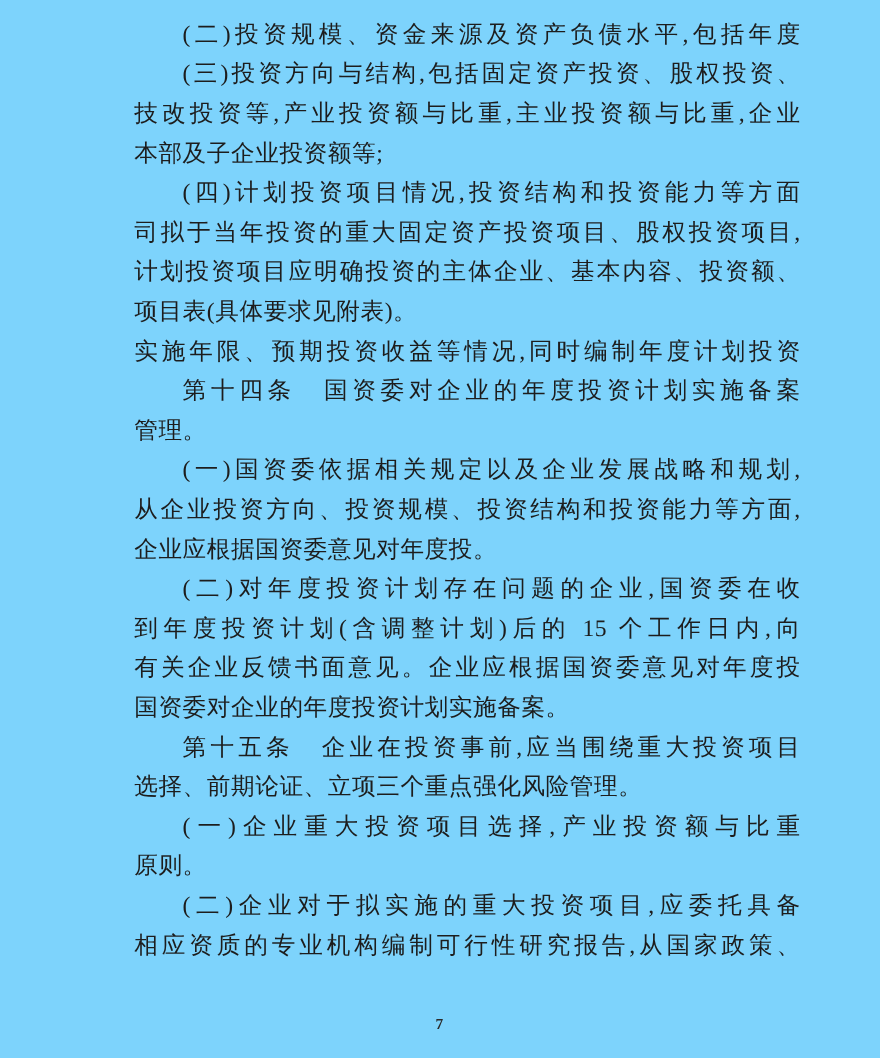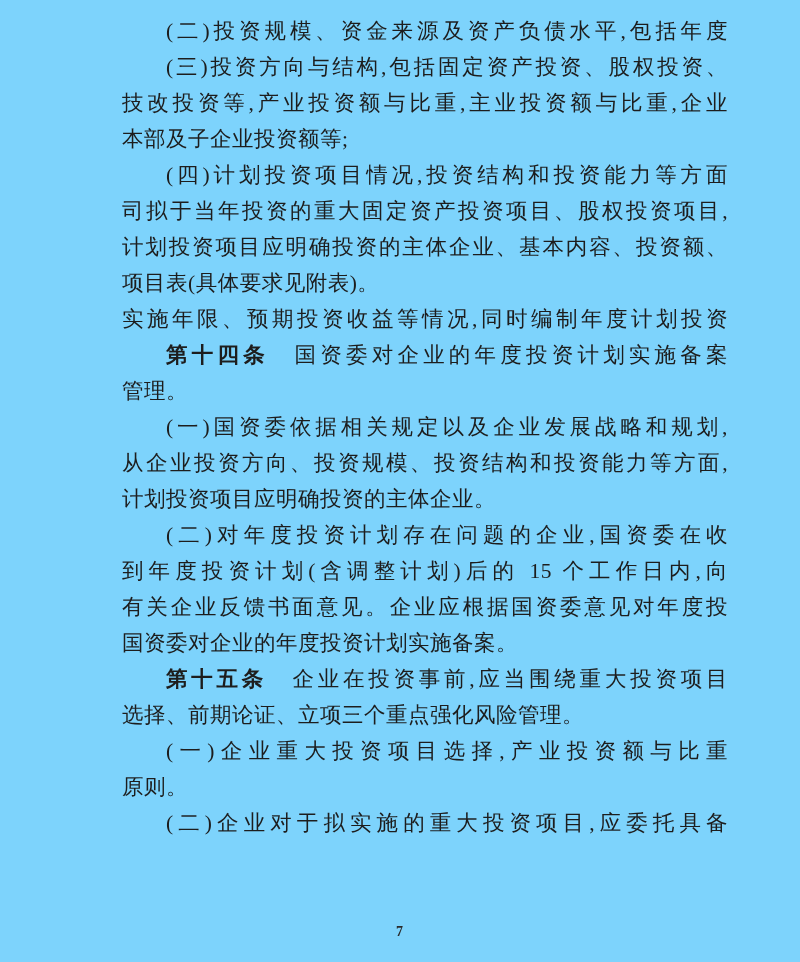--- a/index.html
+++ b/index.html
@@ -36,21 +36,21 @@
   }
   .line.indent {
     padding-left: 44px;
   }
   .line.flush {
     text-align: justify;
     text-align-last: justify;
     text-justify: inter-character;
   }
   .bold {
-    font-weight: bold;
+    font-weight: normal;
   }
   .page-number {
     position: absolute;
     top: 924px;
     left: 0;
     right: 0;
     text-align: center;
     font-size: 14px;
     font-weight: bold;
     letter-spacing: 1px;
@@ -68,25 +68,26 @@
       <div class="line"><span>本部及子企业投资额等;</span></div>
       <div class="line indent flush"><span>(四)计划投资项目情况,投资结构和投资能力等方面</span></div>
       <div class="line flush"><span>司拟于当年投资的重大固定资产投资项目、股权投资项目,</span></div>
       <div class="line flush"><span>计划投资项目应明确投资的主体企业、基本内容、投资额、</span></div>
       <div class="line"><span>项目表(具体要求见附表)。</span></div>
       <div class="line flush"><span>实施年限、预期投资收益等情况,同时编制年度计划投资</span></div>
       <div class="line indent flush"><span class="bold">第十四条</span><span>　国资委对企业的年度投资计划实施备案</span></div>
       <div class="line"><span>管理。</span></div>
       <div class="line indent flush"><span>(一)国资委依据相关规定以及企业发展战略和规划,</span></div>
       <div class="line flush"><span>从企业投资方向、投资规模、投资结构和投资能力等方面,</span></div>
-      <div class="line"><span>计划投资项目应明确投资的主体企业。</span></div>
+      <div class="line"><span>企业应根据国资委意见对年度投。</span></div>
       <div class="line indent flush"><span>(二)对年度投资计划存在问题的企业,国资委在收</span></div>
       <div class="line flush"><span>到年度投资计划(含调整计划)后的 15 个工作日内,向</span></div>
       <div class="line flush"><span>有关企业反馈书面意见。企业应根据国资委意见对年度投</span></div>
       <div class="line"><span>国资委对企业的年度投资计划实施备案。</span></div>
       <div class="line indent flush"><span class="bold">第十五条</span><span>　企业在投资事前,应当围绕重大投资项目</span></div>
       <div class="line"><span>选择、前期论证、立项三个重点强化风险管理。</span></div>
       <div class="line indent flush"><span>(一)企业重大投资项目选择,产业投资额与比重</span></div>
       <div class="line"><span>原则。</span></div>
       <div class="line indent flush"><span>(二)企业对于拟实施的重大投资项目,应委托具备</span></div>
+      <div class="line flush"><span>相应资质的专业机构编制可行性研究报告,从国家政策、</span></div>
     </div>
   <div class="page-number">7</div>
 </div>
 
 </body></html>

